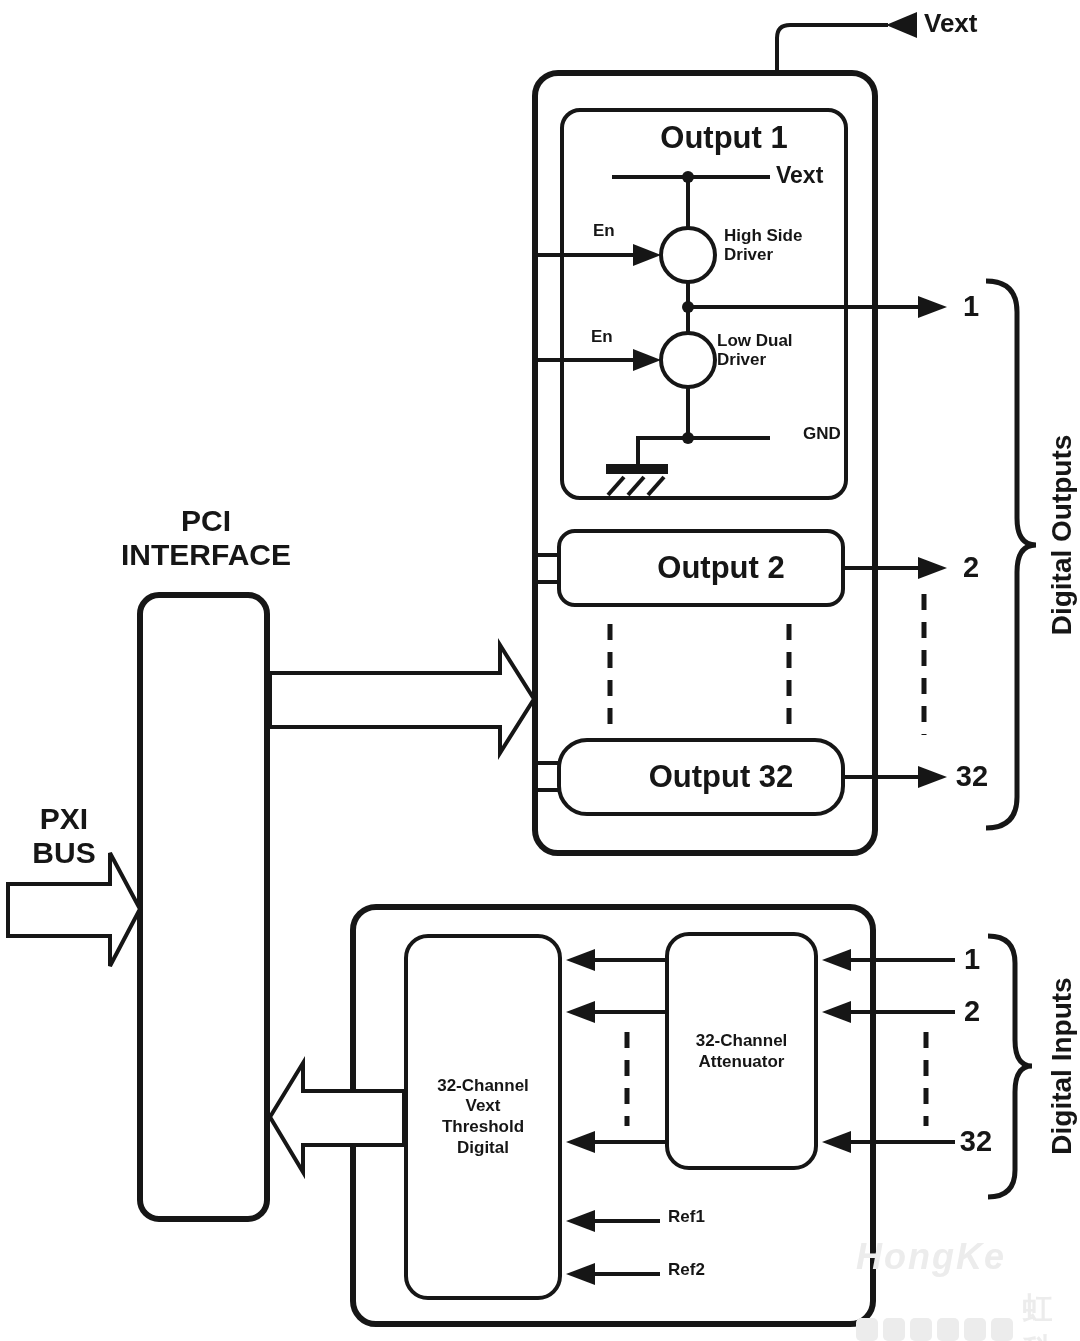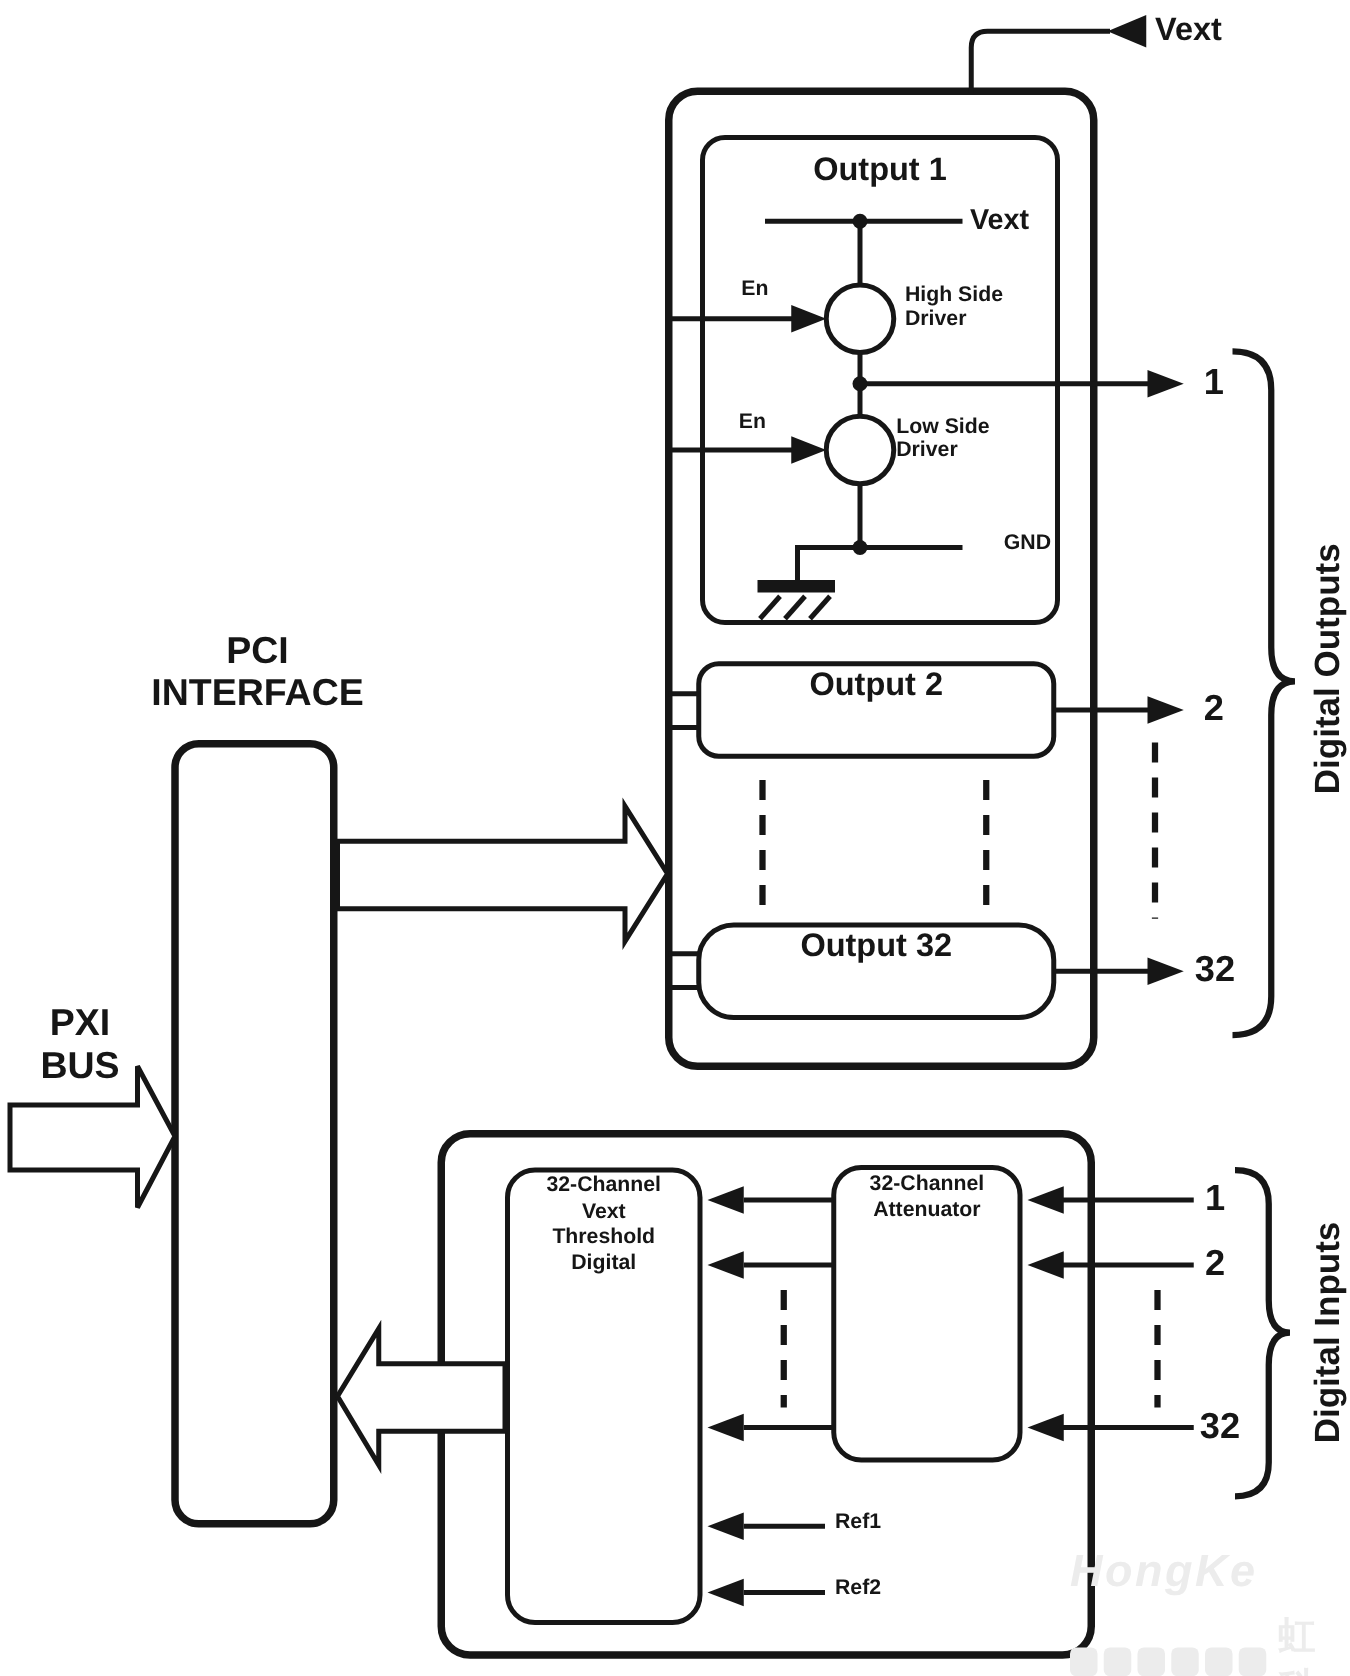--- a/index.html
+++ b/index.html
@@ -7,25 +7,25 @@
     position:relative;width:1080px;height:1341px;background:#fff;overflow:hidden;
     font-family:"Liberation Sans","DejaVu Sans",sans-serif;color:#161616;
   }
   
   .box{position:absolute;background:#fff;border:4px solid #161616;border-radius:20px;box-sizing:border-box;z-index:1;}
   .box.thick{border-width:6px;border-radius:26px;}
   
   .wires{position:absolute;left:0;top:0;z-index:2;pointer-events:none;}
   
   .lbl{position:absolute;z-index:3;font-weight:bold;white-space:nowrap;line-height:1.12;}
-  .center{display:flex;justify-content:center;text-align:center;}
+  .center{display:flex;align-items:center;justify-content:center;text-align:center;}
   .f23{font-size:23px;}
   .f24{font-size:17px;}
   .f26{font-size:26px;}
-  .f27{font-size:26px;}
+  .f27{font-size:31px;padding-left:20px;}
   .f29{font-size:29px;}
   .f30{font-size:30px;}
   .rot{transform:translate(-50%,-50%) rotate(-90deg);transform-origin:center;font-size:28px;}
   .multi{text-align:center;}
   
   .wm{position:absolute;z-index:4;color:#ececec;font-weight:bold;}
   .wm-brand{font-size:36px;font-style:italic;letter-spacing:2px;}
   .wm-row{display:flex;align-items:center;gap:5px;}
   .wm-sq{display:inline-block;width:23px;height:23px;background:#ececec;border-radius:5px;}
   .wm-cjk{font-size:30px;color:#ececec;margin-left:4px;}
@@ -157,21 +157,21 @@
 
   <div class="lbl f27" style="left:560px;top:121px;width:288px;text-align:center;">Output 1</div>
   <div class="lbl f23" style="left:776px;top:163px;">Vext</div>
   <div class="lbl f24" style="left:593px;top:221px;">En</div>
   <div class="lbl multi f24" style="left:724px;top:226px;text-align:left;">
     <div>High Side</div>
     <div>Driver</div>
   </div>
   <div class="lbl f24" style="left:591px;top:327px;">En</div>
   <div class="lbl multi f24" style="left:717px;top:331px;text-align:left;">
-    <div>Low Side</div>
+    <div>Low Dual</div>
     <div>Driver</div>
   </div>
   <div class="lbl f24" style="left:778px;top:424px;margin-left:25px;">GND</div>
 
   <div class="lbl f29" style="left:950px;top:290px;width:42px;text-align:center;">1</div>
   <div class="lbl f29" style="left:950px;top:551px;width:42px;text-align:center;">2</div>
   <div class="lbl f29" style="left:944px;top:760px;width:56px;text-align:center;">32</div>
   <div class="lbl rot" style="left:1062px;top:535px;">Digital Outputs</div>
 
   <div class="lbl f29" style="left:951px;top:943px;width:42px;text-align:center;">1</div>

